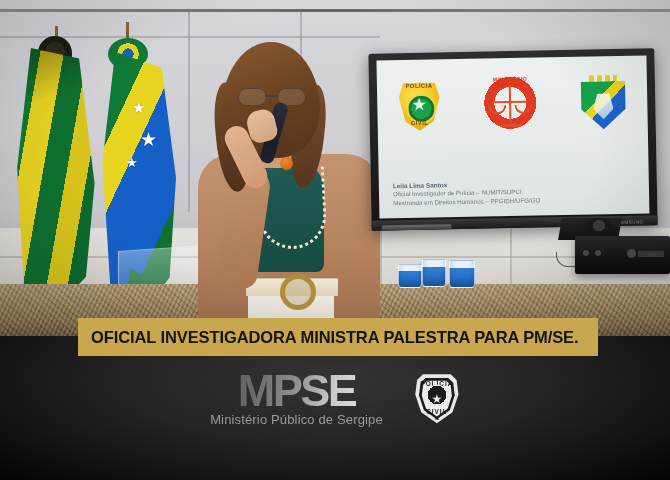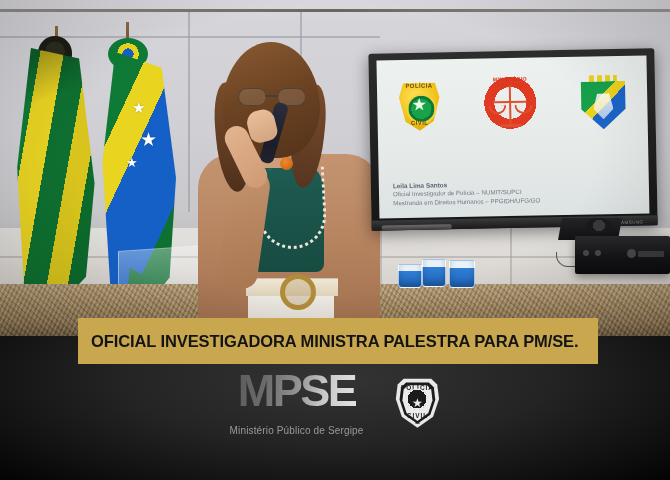--- a/index.html
+++ b/index.html
@@ -377,21 +377,21 @@
   .photo-vignette {
     position: absolute; inset: 0;
     background: radial-gradient(ellipse at 50% 45%, rgba(0,0,0,0) 55%, rgba(0,0,0,.18) 100%);
     pointer-events: none;
   }
 
   
   #headline {
     position: absolute;
     left: 78px; top: 318px;
-    width: 520px; height: 46px;
+    width: 520px; height: 38px;
     background: #c8a74e;
     display: flex; align-items: center;
     z-index: 5;
   }
   #headline .txt {
     color: #141414;
     font-size: 16.5px;
     font-weight: bold;
     letter-spacing: -.1px;
     padding-left: 13px;
@@ -412,22 +412,22 @@
   .mpse { text-align: center; }
   .mpse .word {
     font-size: 45px; font-weight: bold; line-height: .92;
     letter-spacing: -2.5px;
     background: linear-gradient(100deg, #585858 0%, #6a6a6a 26%, #8d8d8d 48%, #c9c9c9 70%, #e8e8e8 100%);
     -webkit-background-clip: text; background-clip: text;
     color: transparent;
     font-family: "Liberation Sans", sans-serif;
   }
   .mpse .sub {
-    margin-top: 14px;
-    font-size: 10px; color: #9a9a9a; letter-spacing: .15px;
+    margin-top: 1px;
+    font-size: 13px; color: #9a9a9a; letter-spacing: .15px;
   }
   
   .acadepol { display: flex; align-items: center; gap: 13px; }
   .badge {
     position: relative; width: 46px; height: 52px;
   }
   .badge .outline {
     position: absolute; inset: 0;
     background: #e9e9e9;
     clip-path: polygon(20% 3%, 80% 3%, 93% 14%, 97% 42%, 84% 76%, 50% 97%, 16% 76%, 3% 42%, 7% 14%);

